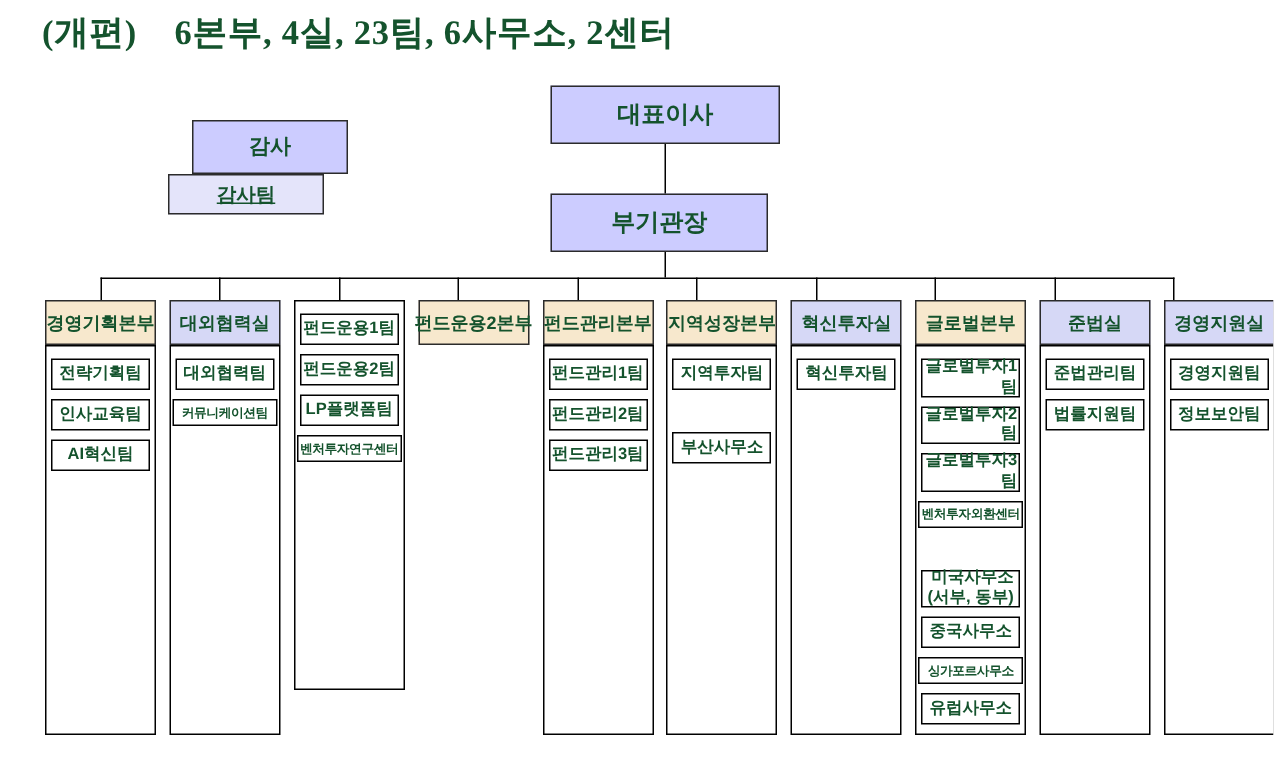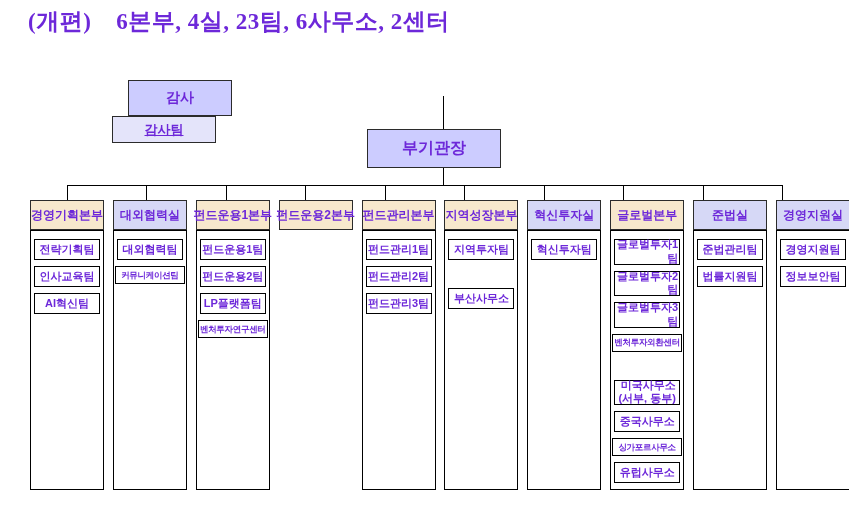--- a/index.html
+++ b/index.html
@@ -1,39 +1,39 @@
 <!DOCTYPE html>
 <html><head>
 <meta charset="utf-8">
 <style>
   html,body{margin:0;padding:0;background:#fff;}
   .canvas{
     position:relative;
     width:849px;height:518px;
     background:#fff;
     font-family:"Liberation Sans","DejaVu Sans",sans-serif;
-    color:#6d28d9;
+    color:#14532d;
     overflow:hidden;
   }
   .title{
     position:absolute;left:28px;top:6px;margin:0;
     font-family:"Liberation Serif","DejaVu Serif",serif;
     font-size:23px;font-weight:700;letter-spacing:0.5px;
     white-space:pre;
   }
   .box{
     position:absolute;
     background:#ccccff;
     border:1.5px solid #2b2b2b;
     display:flex;align-items:center;justify-content:center;
     font-weight:700;
     box-sizing:border-box;
   }
   .ceo{left:367px;top:57px;width:153px;height:39px;font-size:16px;}
-  .deputy{left:367px;top:129px;width:134px;height:39px;font-size:16px;}
+  .deputy{left:367px;top:129px;width:145px;height:39px;font-size:16px;}
   .audit-head{left:128px;top:80px;width:104px;height:36px;font-size:14px;}
   .audit-team{left:112px;top:116px;width:104px;height:27px;font-size:13px;background:#e4e4fa;text-decoration:underline;}
   .vline,.hline,.stub{position:absolute;background:#000;}
   .vline{width:1px;}
   .hline{height:1px;}
   .stub{width:1px;height:15px;top:185px;}
   .columns{
     position:absolute;left:30px;top:200px;width:820px;height:290px;
     display:flex;justify-content:space-between;
   }
@@ -67,20 +67,21 @@
   .team.small{font-size:8.5px;width:70px;min-height:18px;letter-spacing:-0.3px;}
   .team.gap{margin-top:22px;}
 </style>
 </head>
 <body>
 
 <div class="canvas">
 
   <h1 class="title">(개편)    6본부, 4실, 23팀, 6사무소, 2센터</h1>
 
+  <div class="box ceo">대표이사</div>
   <div class="box deputy">부기관장</div>
   <div class="box audit-head">감사</div>
   <div class="box audit-team">감사팀</div>
 
   <div class="vline" style="left:443px;top:96px;height:33px;"></div>
   <div class="vline" style="left:443px;top:168px;height:17px;"></div>
   <div class="hline" style="left:67px;top:185px;width:716px;"></div>
   <div class="stub" style="left:67px;"></div>
   <div class="stub" style="left:146px;"></div>
   <div class="stub" style="left:226px;"></div>
@@ -105,21 +106,20 @@
 
     <div class="col">
       <div class="col-header hdr-office">대외협력실</div>
       <div class="col-body">
         <div class="team">대외협력팀</div>
         <div class="team small">커뮤니케이션팀</div>
       </div>
     </div>
 
     <div class="col">
-      <div class="col-header hdr-division">펀드운용1본부</div>
       <div class="col-body">
         <div class="team">펀드운용1팀</div>
         <div class="team">펀드운용2팀</div>
         <div class="team">LP플랫폼팀</div>
         <div class="team small">벤처투자연구센터</div>
       </div>
     </div>
 
     <div class="col">
       <div class="col-header hdr-division">펀드운용2본부</div>

